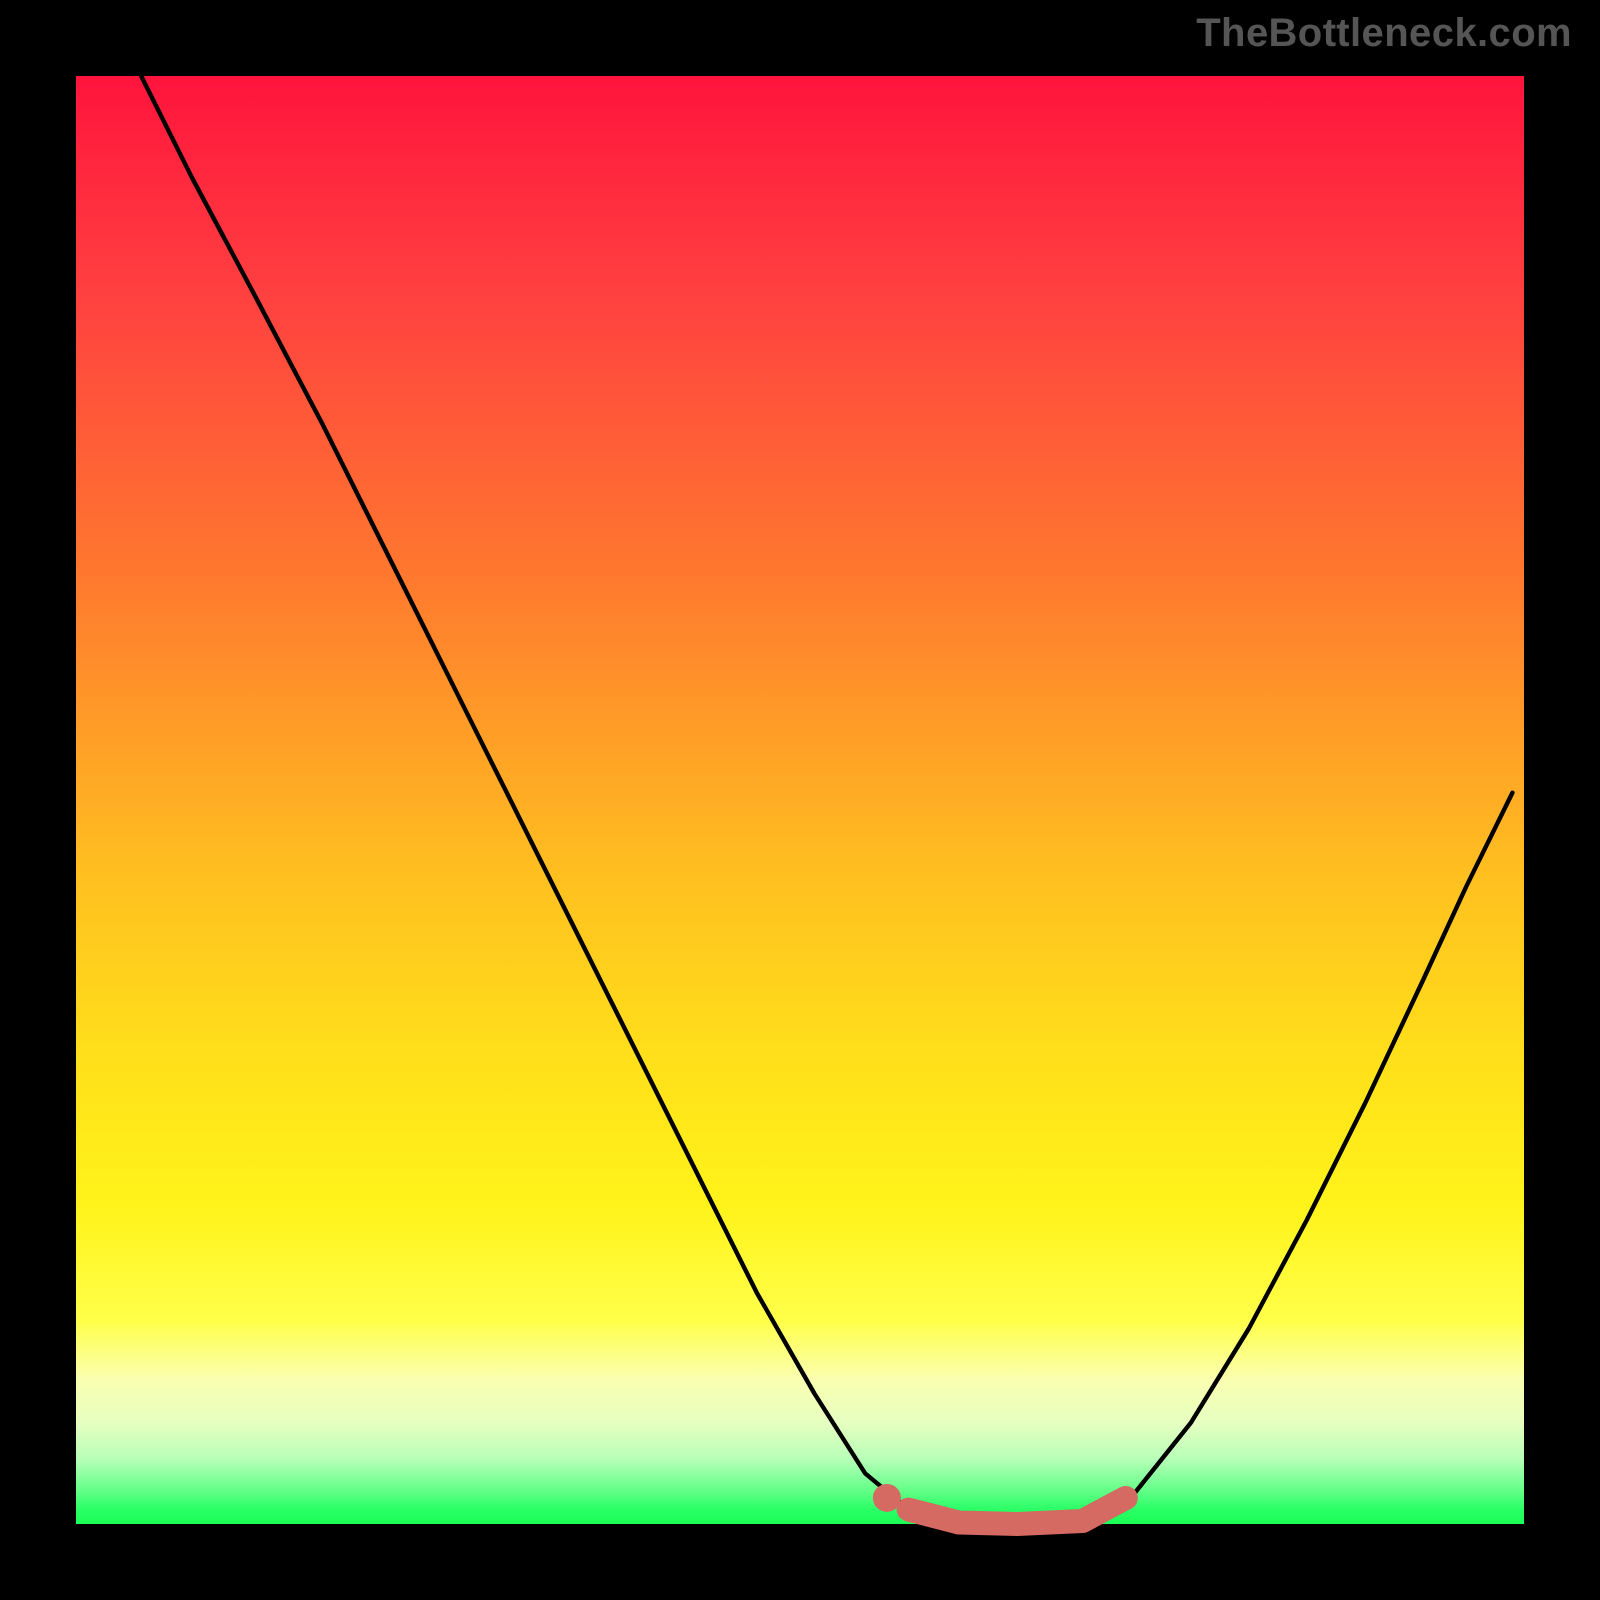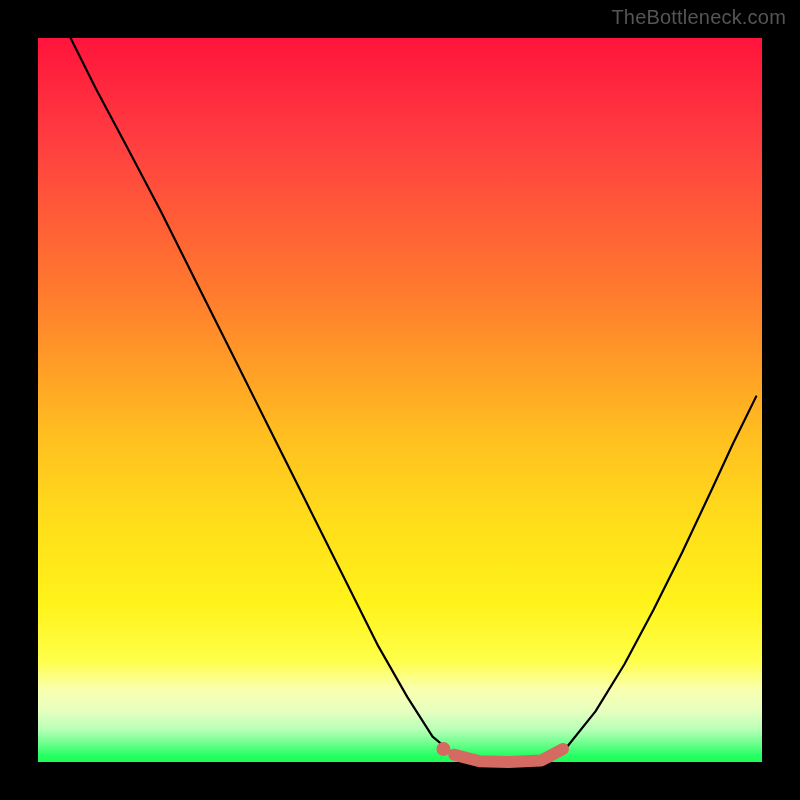--- a/index.html
+++ b/index.html
@@ -48,21 +48,21 @@
     height: 100%;
     overflow: visible;
   }
   .attribution {
     position: absolute;
     top: 6px;
     right: 14px;
     color: #555;
     font-size: 20px;
     letter-spacing: 0.2px;
-    font-weight: 400;
+    font-weight: 700;
   }
 </style>
 </head>
 <body>
 
 <div class="frame">
   <div class="attribution">TheBottleneck.com</div>
   <div class="plot-area">
     <svg viewBox="0 0 724 724" preserveAspectRatio="none">
       <g id="chart-layer">

